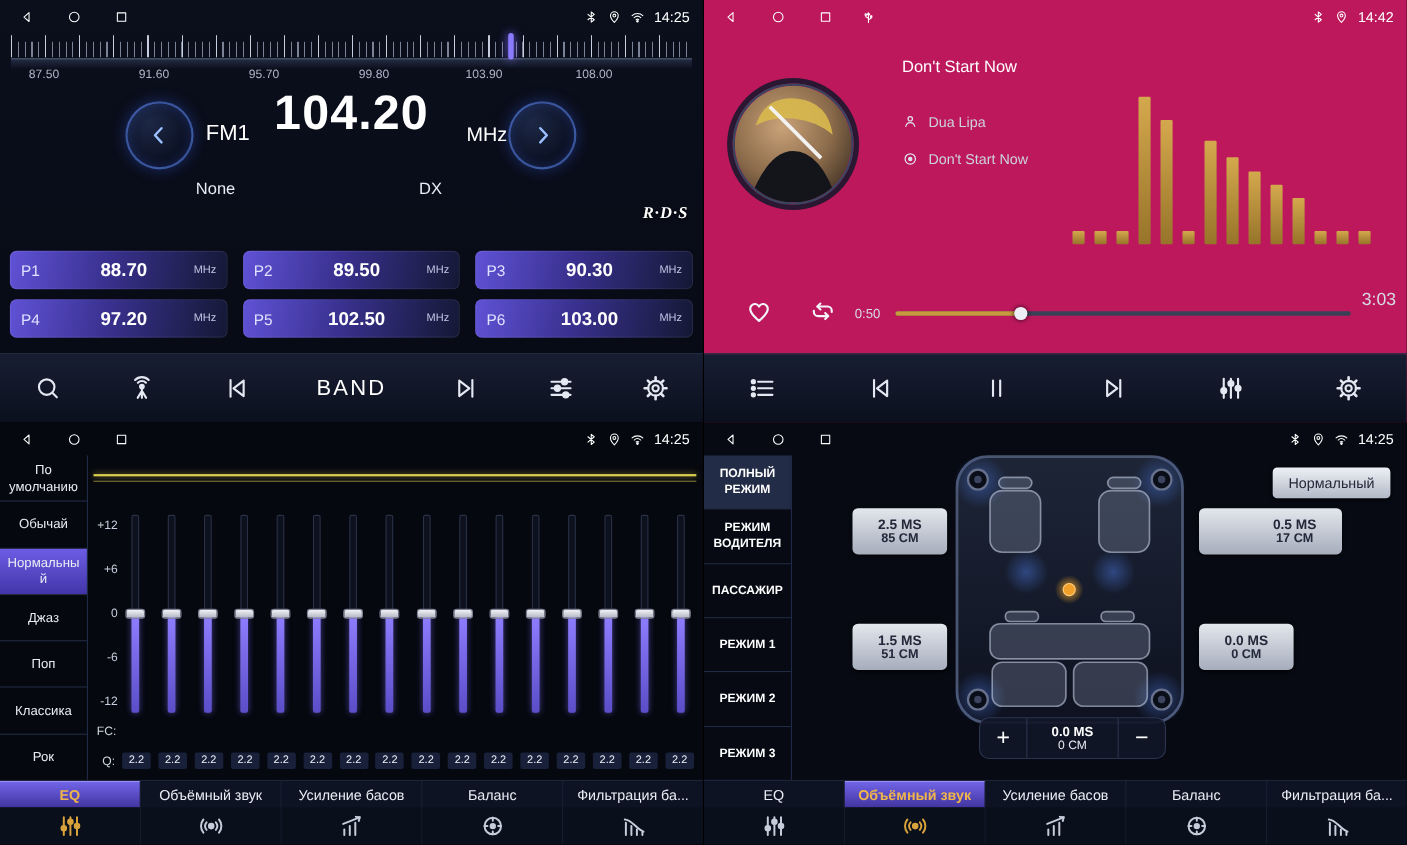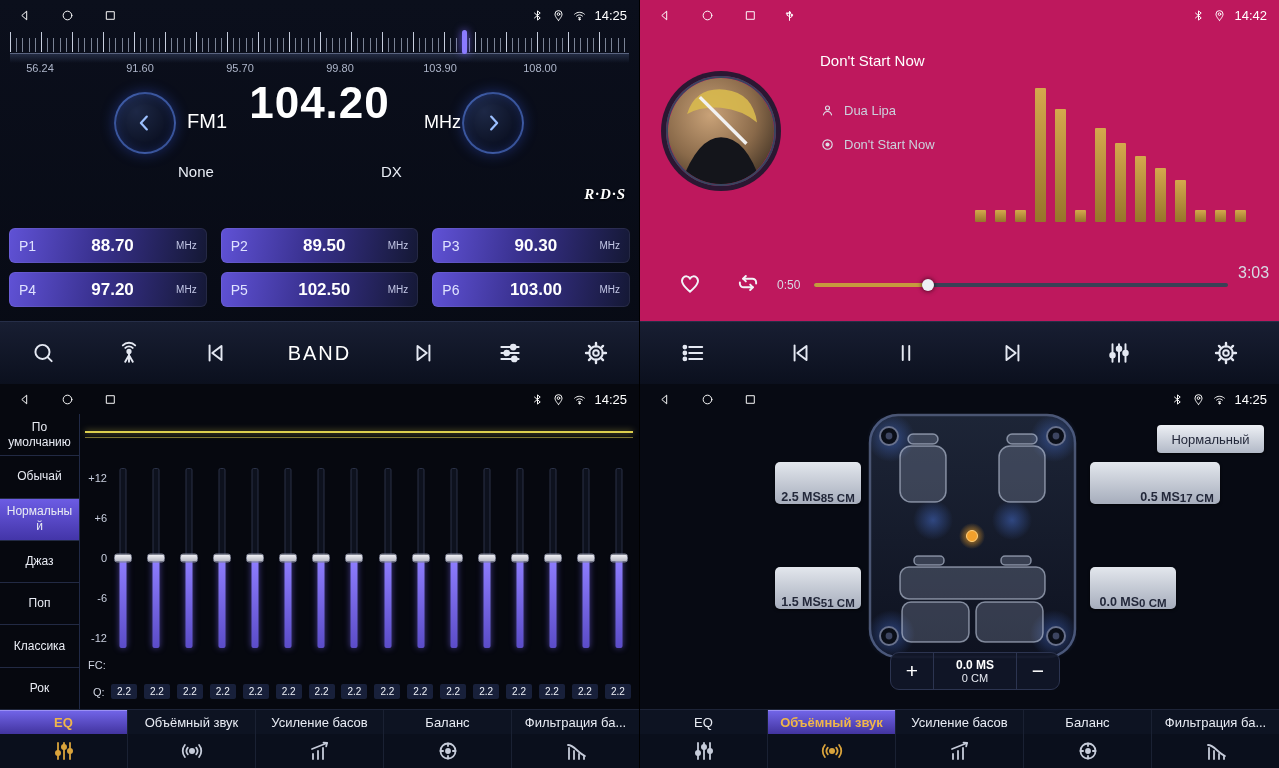--- a/index.html
+++ b/index.html
@@ -121,21 +121,21 @@
   
   .sf-menu{position:absolute;left:0;top:30px;bottom:58px;width:80px;display:flex;flex-direction:column;border-right:1px solid #202946;box-sizing:border-box;}
   .sf-mode{flex:1;display:flex;align-items:center;justify-content:center;text-align:center;padding:2px 5px;
     font-size:11px;font-weight:bold;line-height:1.3;color:#fff;border-bottom:1px solid #222a44;}
   .sf-mode.selected{background:#232c46;}
   .sf-preset-btn{position:absolute;right:15px;top:41px;width:107px;height:28px;border-radius:4px;
     background:linear-gradient(180deg,#edf0f5,#b2b9c7);color:#23283a;font-size:13px;
     display:flex;align-items:center;justify-content:center;box-shadow:0 1px 3px rgba(0,0,0,.7);}
   .delay-box{position:absolute;width:86px;height:42px;border-radius:5px;
     background:linear-gradient(180deg,#e3e7ed,#a6adbc);color:#23283a;font-weight:bold;
-    display:flex;flex-direction:row;align-items:flex-end;justify-content:center;box-shadow:0 1px 3px rgba(0,0,0,.7);}
+    display:flex;flex-direction:column;align-items:center;justify-content:center;box-shadow:0 1px 3px rgba(0,0,0,.7);}
   .delay-ms{font-size:12.5px;} .delay-cm{font-size:11.5px;}
   .d-fl{left:135px;top:78px;} .d-fr{left:450px;top:78px;padding-left:44px;}
   .d-rl{left:135px;top:183px;} .d-rr{left:450px;top:183px;}
   .sf-car{position:absolute;left:225px;top:26px;width:215px;height:252px;}
   .sf-adjust{position:absolute;left:250px;top:268px;width:170px;height:38px;border-radius:9px;
     background:rgba(17,23,40,.92);border:1px solid #2c3450;display:flex;align-items:stretch;box-sizing:border-box;}
   .adj-btn{width:42px;display:flex;align-items:center;justify-content:center;font-size:21px;color:#fff;}
   .adj-mid{flex:1;display:flex;flex-direction:column;align-items:center;justify-content:center;border-left:1px solid #2c3450;border-right:1px solid #2c3450;}
   .adj-ms{font-size:12px;font-weight:bold;color:#fff;} .adj-cm{font-size:11px;color:#e8ebf2;}
 </style>
@@ -187,21 +187,21 @@
       </div>
     </div>
 
     <div class="scale">
       <div class="ticks-minor"></div>
       <div class="ticks-major"></div>
       <div class="scale-base"></div>
       <div class="scale-fade"></div>
       <div class="scale-pointer"></div>
       <div class="scale-labels">
-        <span>56.24</span>
+        <span>87.50</span>
         <span>91.60</span>
         <span>95.70</span>
         <span>99.80</span>
         <span>103.90</span>
         <span>108.00</span>
       </div>
     </div>
 
     <div class="tune-btn tune-prev">
         <svg class="ic" viewBox="0 0 24 24">
@@ -717,20 +717,28 @@
               <path d="M3 9.5 C8 4.8 16 4.8 21 9.5"></path>
               <path d="M6.5 13 C10 9.8 14 9.8 17.5 13"></path>
               <path d="M9.8 16.3 C11.2 15.2 12.8 15.2 14.2 16.3"></path>
               <circle cx="12" cy="19" r="1.3" fill="currentColor"></circle>
             </svg>
           </span>
         <span class="status-time">14:25</span>
       </div>
     </div>
 
+    <div class="sf-menu">
+      <div class="sf-mode selected">ПОЛНЫЙ РЕЖИМ</div>
+      <div class="sf-mode">РЕЖИМ ВОДИТЕЛЯ</div>
+      <div class="sf-mode">ПАССАЖИР</div>
+      <div class="sf-mode">РЕЖИМ 1</div>
+      <div class="sf-mode">РЕЖИМ 2</div>
+      <div class="sf-mode">РЕЖИМ 3</div>
+    </div>
 
     <div class="sf-preset-btn">Нормальный</div>
 
     <div class="delay-box d-fl">
       <span class="delay-ms">2.5 MS</span>
       <span class="delay-cm">85 CM</span>
     </div>
     <div class="delay-box d-fr">
       <span class="delay-ms">0.5 MS</span>
       <span class="delay-cm">17 CM</span>

